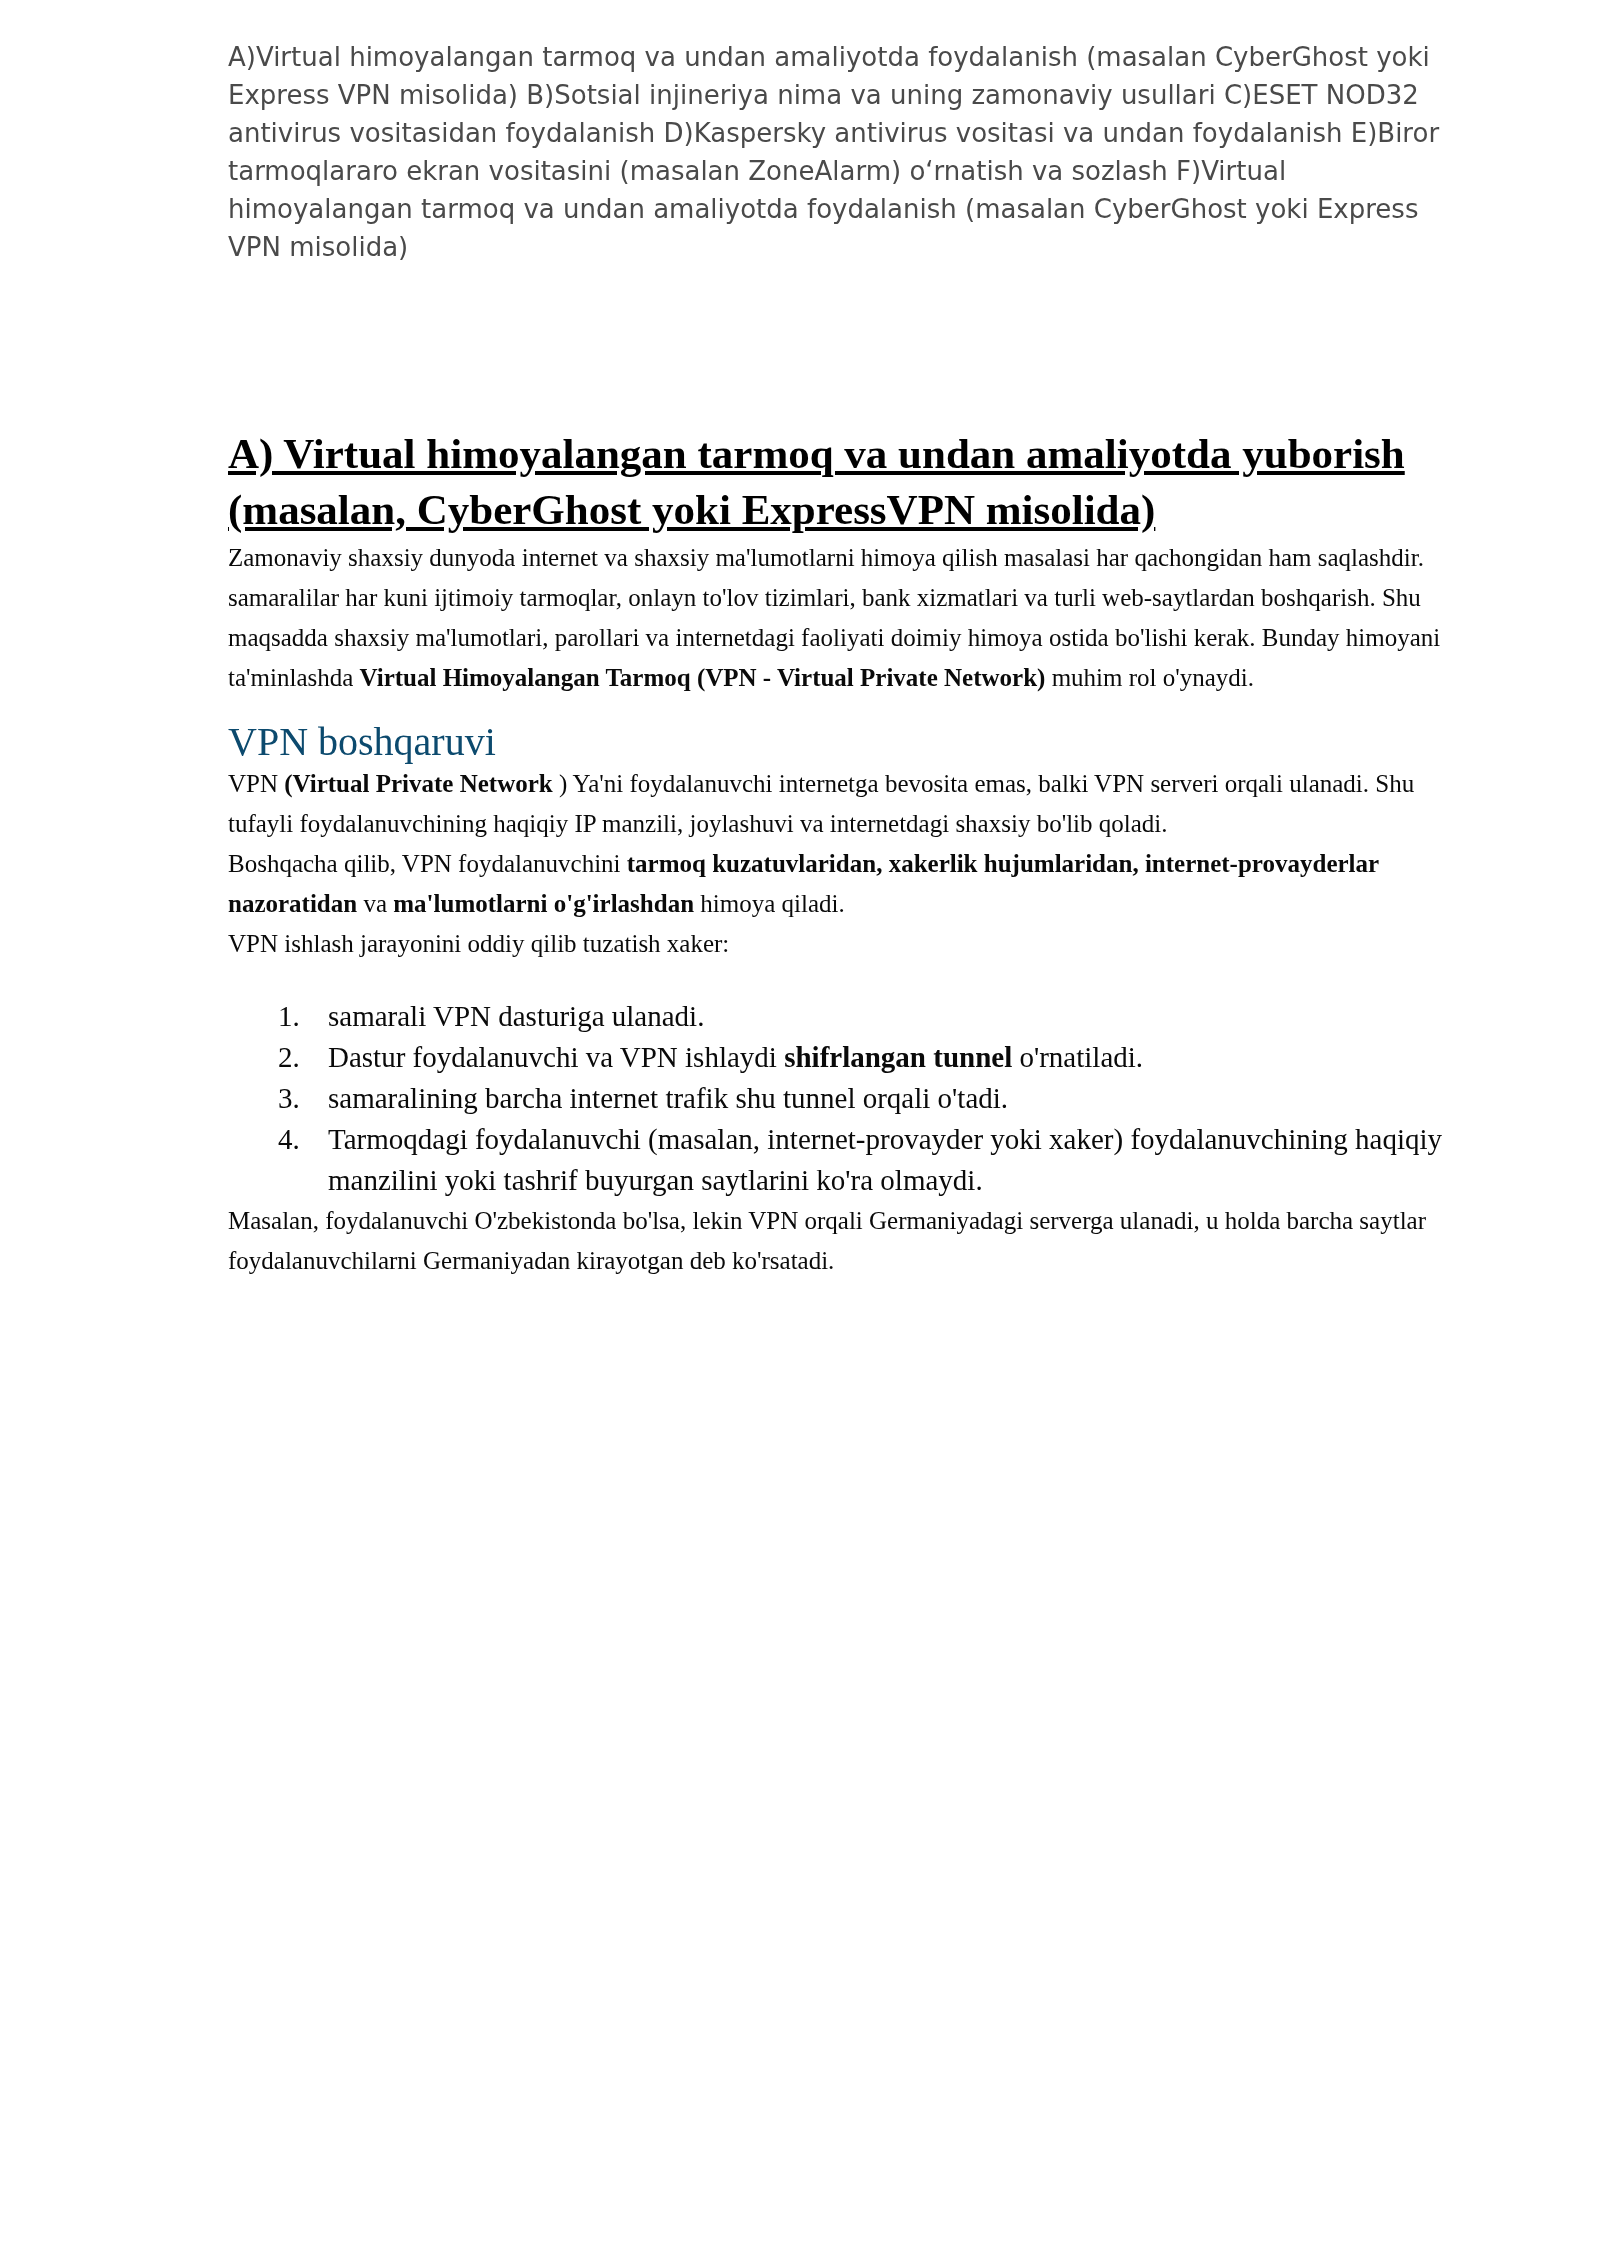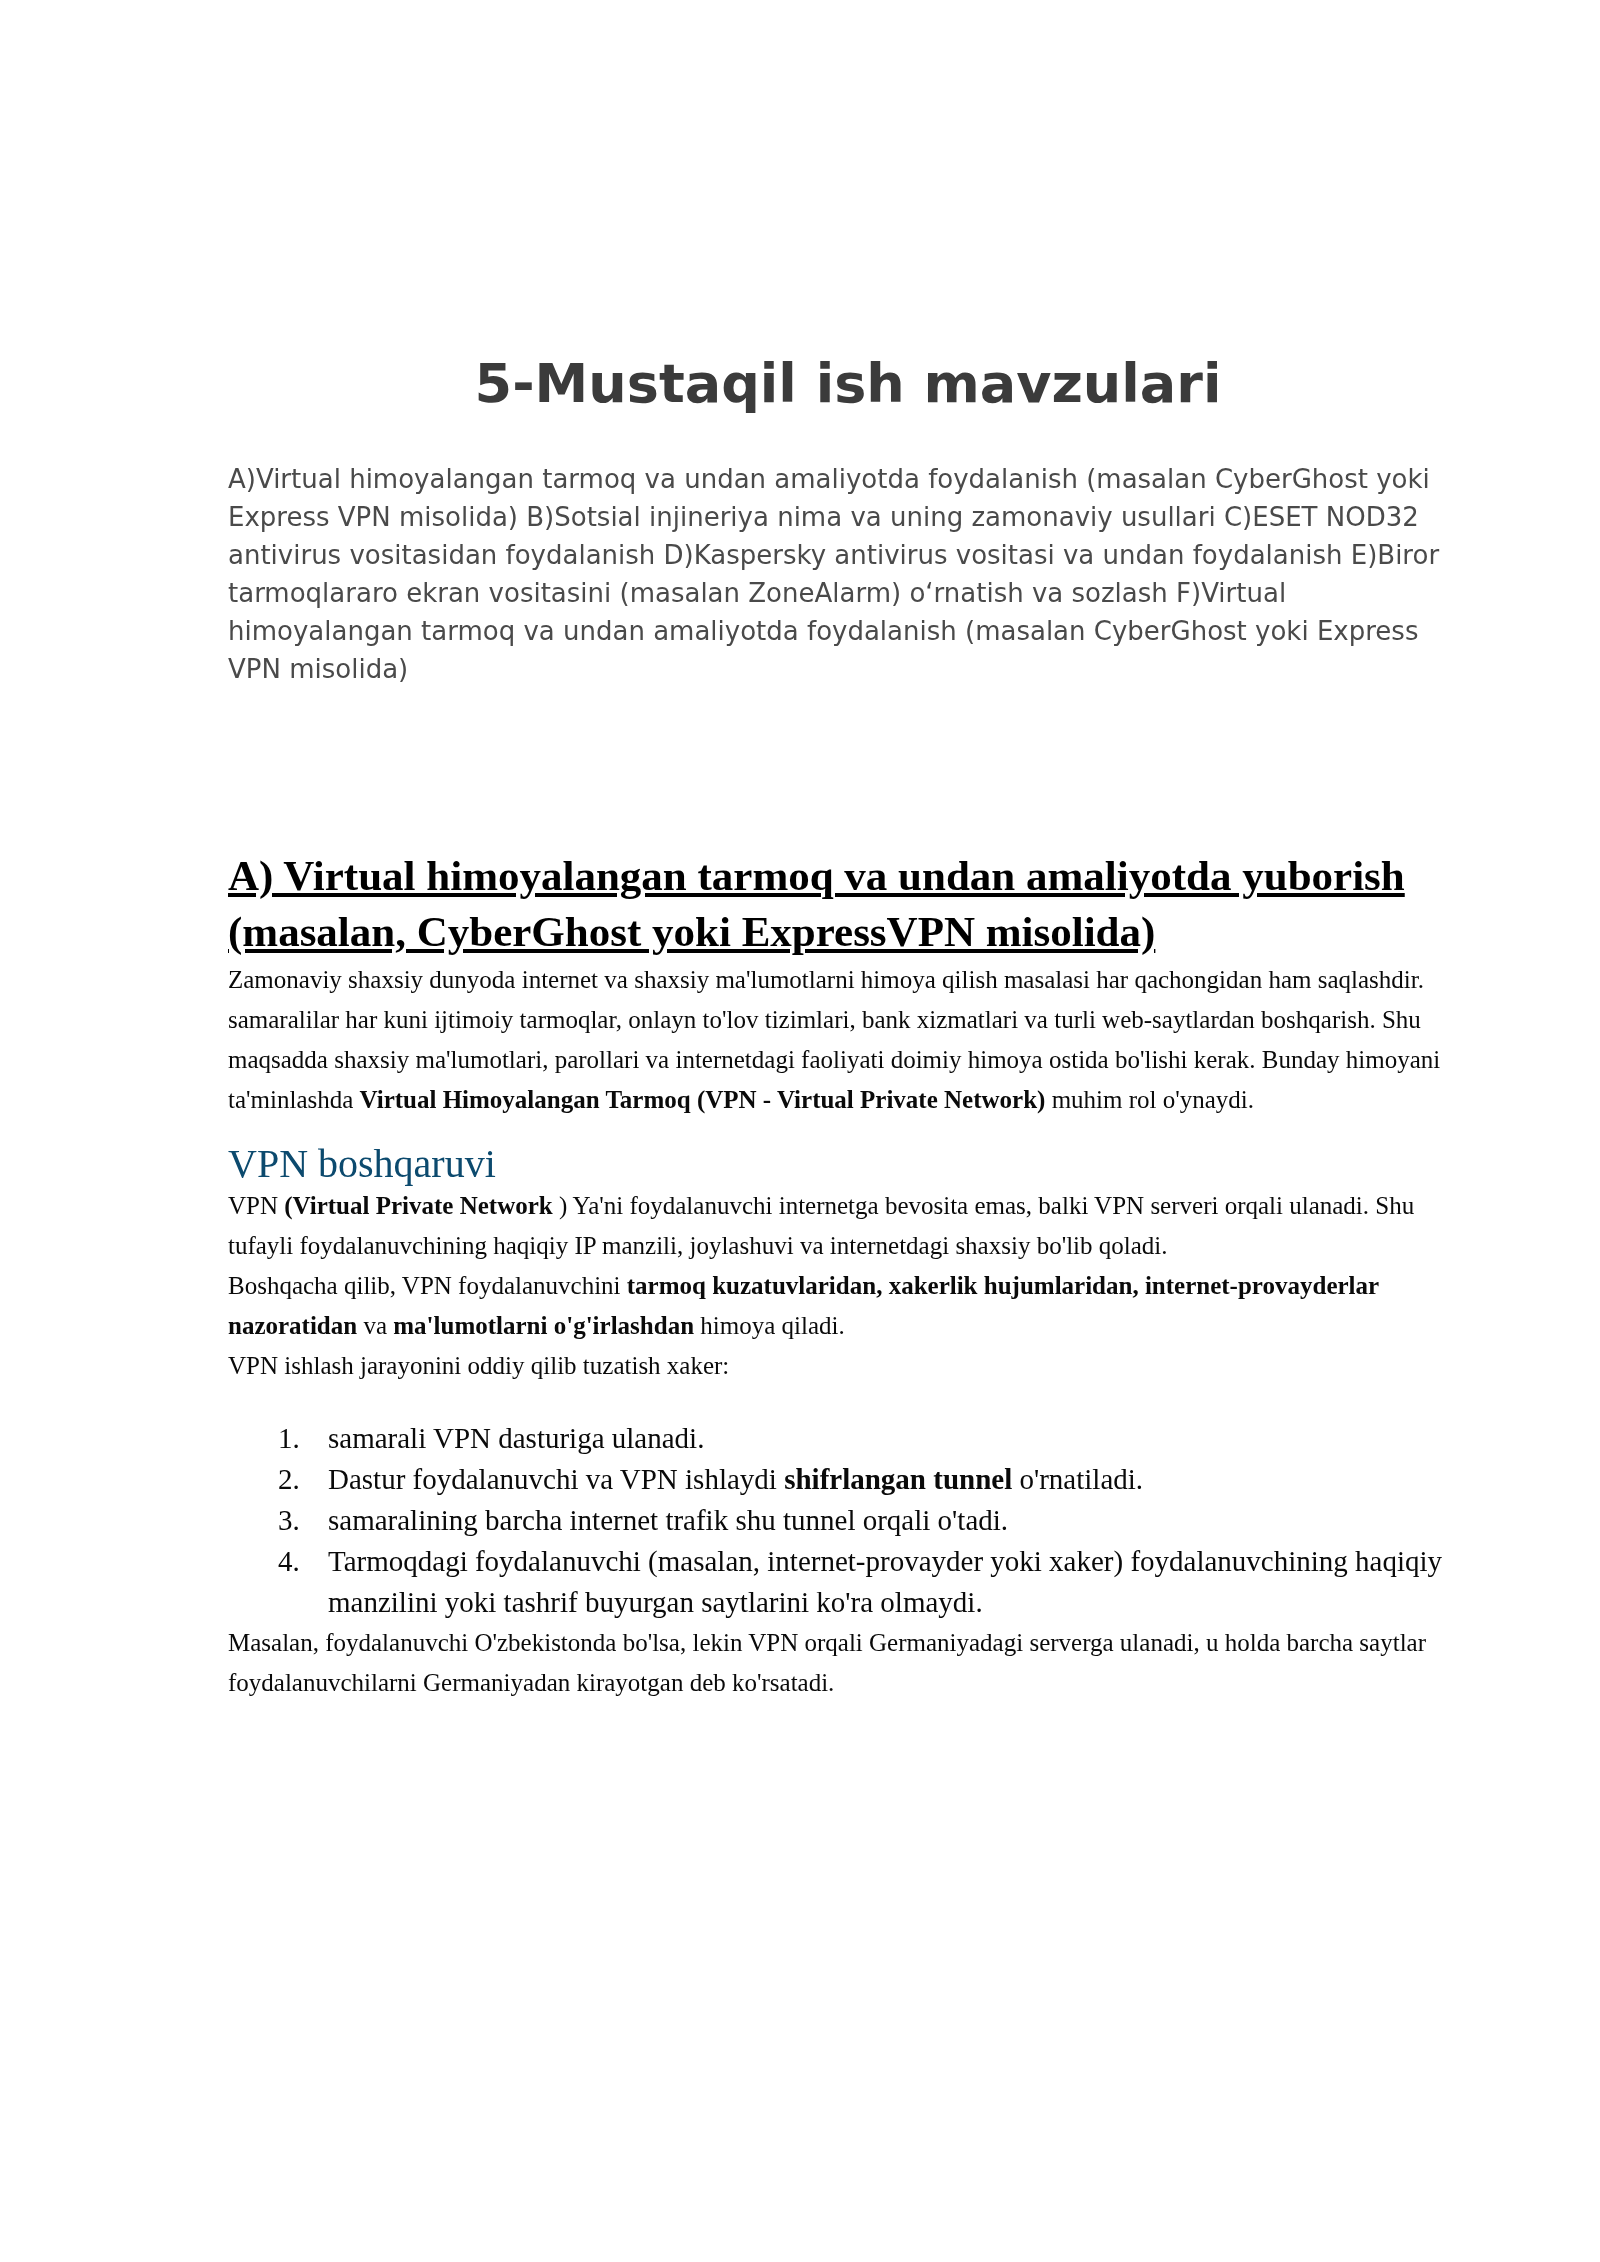--- a/index.html
+++ b/index.html
@@ -81,21 +81,20 @@
   }
   ol.steps .li-text { flex: 1; }
   ol.steps .li-text b { font-weight: 700; margin-top: 39px; }
   .p5 { margin-top: 18px; }
 </style>
 </head>
 <body>
 
 <div class="content">
 
-  <h1 class="doc-title">5-Mustaqil ish mavzulari</h1>
 
   <p class="intro">A)Virtual himoyalangan tarmoq va undan amaliyotda foydalanish (masalan CyberGhost yoki Express VPN misolida) B)Sotsial injineriya nima va uning zamonaviy usullari C)ESET NOD32 antivirus vositasidan foydalanish D)Kaspersky antivirus vositasi va undan foydalanish E)Biror tarmoqlararo ekran vositasini (masalan ZoneAlarm) o‘rnatish va sozlash F)Virtual himoyalangan tarmoq va undan amaliyotda foydalanish (masalan CyberGhost yoki Express VPN misolida)</p>
 
   <h2 class="section-heading">A) Virtual himoyalangan tarmoq va undan amaliyotda yuborish (masalan, CyberGhost yoki ExpressVPN misolida)</h2>
 
   <p class="body-par p1"><span>Zamonaviy shaxsiy dunyoda internet va shaxsiy ma'lumotlarni himoya qilish masalasi har qachongidan ham saqlashdir. samaralilar har kuni ijtimoiy tarmoqlar, onlayn to'lov tizimlari, bank xizmatlari va turli web-saytlardan boshqarish. Shu maqsadda shaxsiy ma'lumotlari, parollari va internetdagi faoliyati doimiy himoya ostida bo'lishi kerak. Bunday himoyani ta'minlashda </span><b>Virtual Himoyalangan Tarmoq (VPN - Virtual Private Network)</b><span> muhim rol o'ynaydi.</span></p>
 
   <h3 class="sub-heading">VPN boshqaruvi</h3>
 
   <p class="body-par p2"><span>VPN </span><b>(Virtual Private Network</b><span> ) Ya'ni foydalanuvchi internetga bevosita emas, balki VPN serveri orqali ulanadi. Shu tufayli foydalanuvchining haqiqiy IP manzili, joylashuvi va internetdagi shaxsiy bo'lib qoladi.</span></p>

